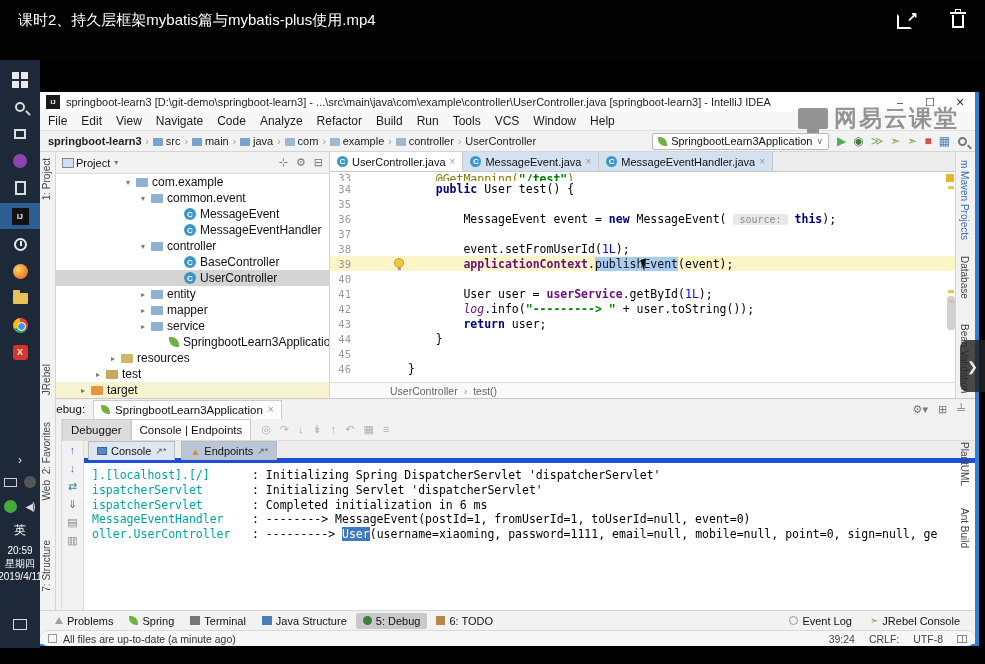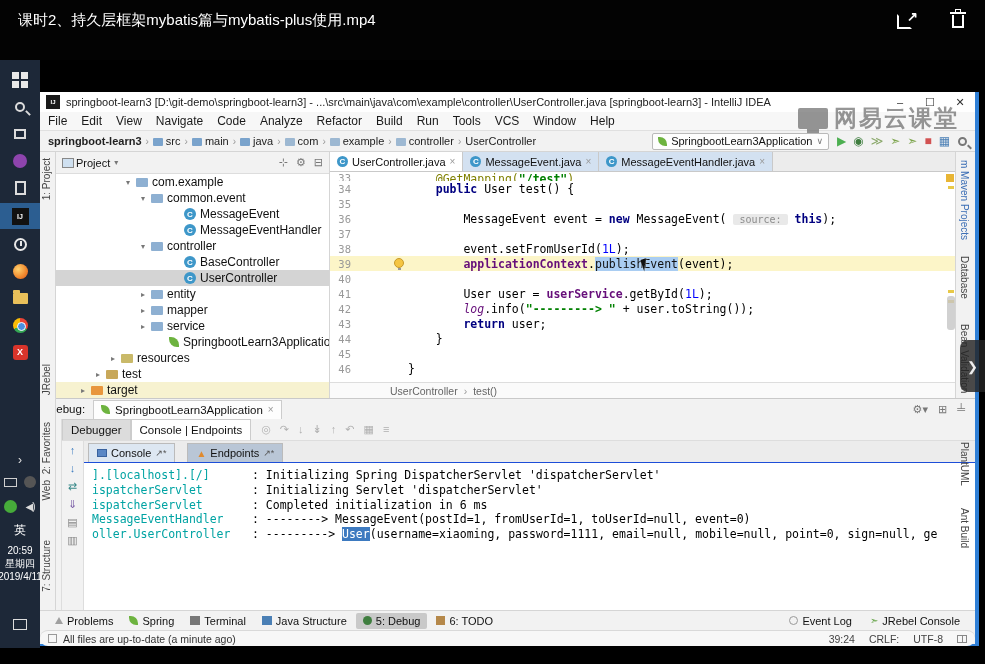--- a/index.html
+++ b/index.html
@@ -138,21 +138,21 @@
   #dstrip1 { width:22px; flex:none; border-right:1px solid #ddd; display:flex; flex-direction:column; align-items:center; padding-top:3px; gap:6px; }
   .dico { font-size:11px; line-height:1; cursor:pointer; }
   #dbg-right { flex:1; display:flex; flex-direction:column; min-width:0; }
   #dbg-tabs { height:22px; display:flex; align-items:center; flex:none; border-bottom:1px solid #ddd; }
   .dtab { height:21px; display:flex; align-items:center; padding:0 8px; font-size:11.5px; background:#dcdcdc; border:1px solid #ccc; border-bottom:none; cursor:pointer; }
   .dtab.on { background:#fff; }
   #step-icons { display:flex; gap:9px; margin-left:10px; color:#aaa; }
   #dbg-low { flex:1; display:flex; min-height:0; }
   #dstrip2 { width:22px; flex:none; border-right:1px solid #ddd; display:flex; flex-direction:column; align-items:center; padding-top:4px; gap:7px; }
   #con-col { flex:1; display:flex; flex-direction:column; min-width:0; }
-  #subtabs { height:22px; display:flex; align-items:flex-end; gap:12px; padding-left:4px; flex:none; background:#ececec; border-bottom:1px solid #1d4ed8; }
+  #subtabs { height:22px; display:flex; gap:6px; padding-left:4px; flex:none; background:#ececec; border-bottom:5px solid #1d4ed8; }
   .stab { height:19px; display:flex; align-items:center; gap:4px; padding:0 8px; font-size:11px; background:#dde7f2; border:1px solid #bbb; border-bottom:none; cursor:pointer; }
   .stab.on { background:#b9c6d6; }
   .stab .mini { font-size:9px; color:#555; }
   .con-ic { width:10px; height:8px; background:#5a87c5; border:1px solid #39629e; }
   .ep-ic { color:#e08a2e; font-size:10px; font-weight:bold; }
   #console { flex:1; background:#fff; font-family:"DejaVu Sans Mono", monospace; font-size:11.5px; line-height:14.8px; padding:5px 0 0 8px; overflow:hidden; white-space:pre; }
   .lg { color:#00a3a3; display:inline-block; width:160px; }
   .tx { color:#000; }
   .hl { background:#3d7ac0; color:#fff; }
 

